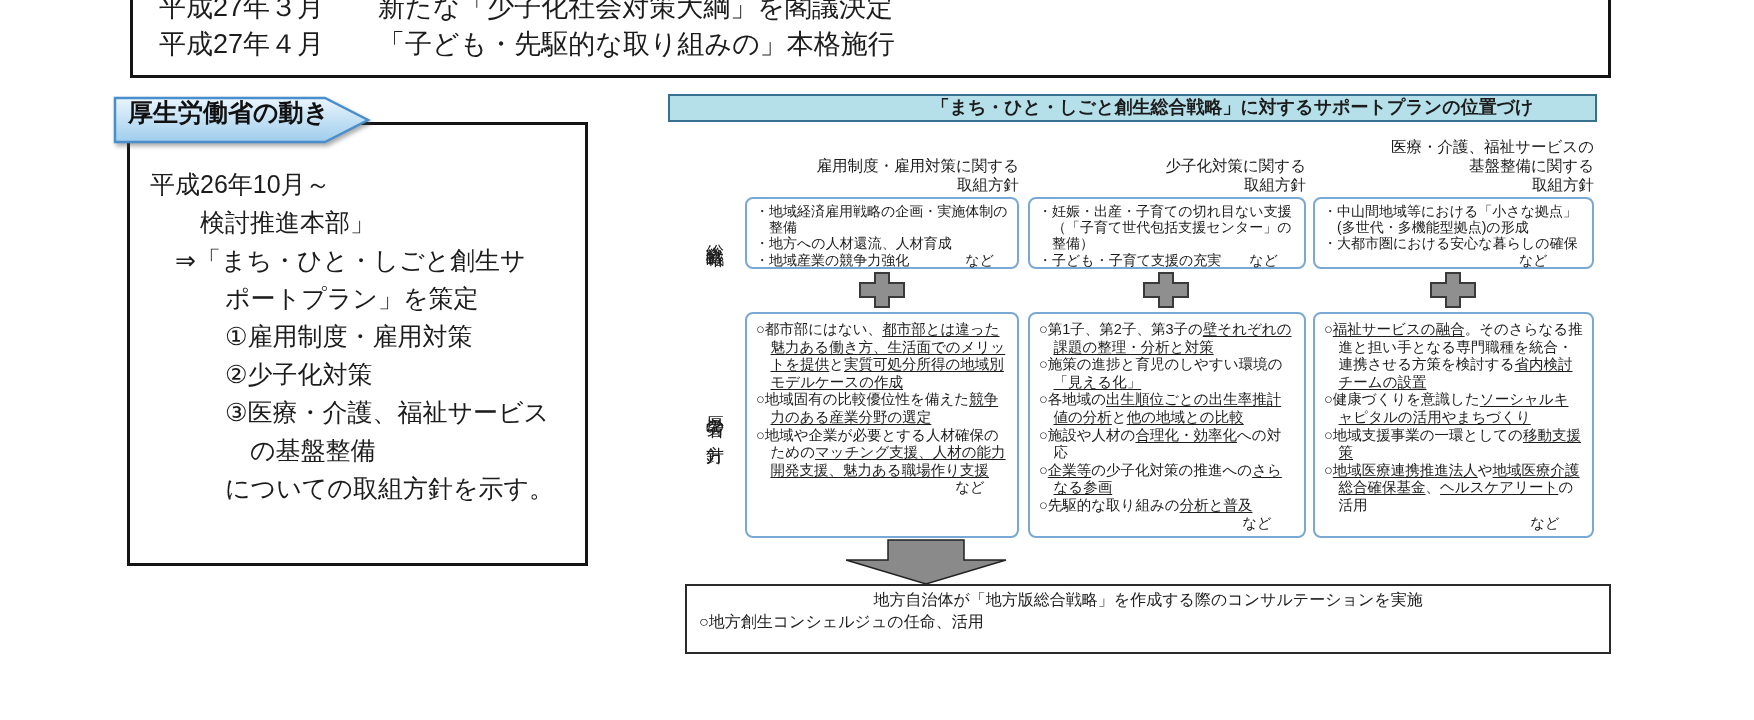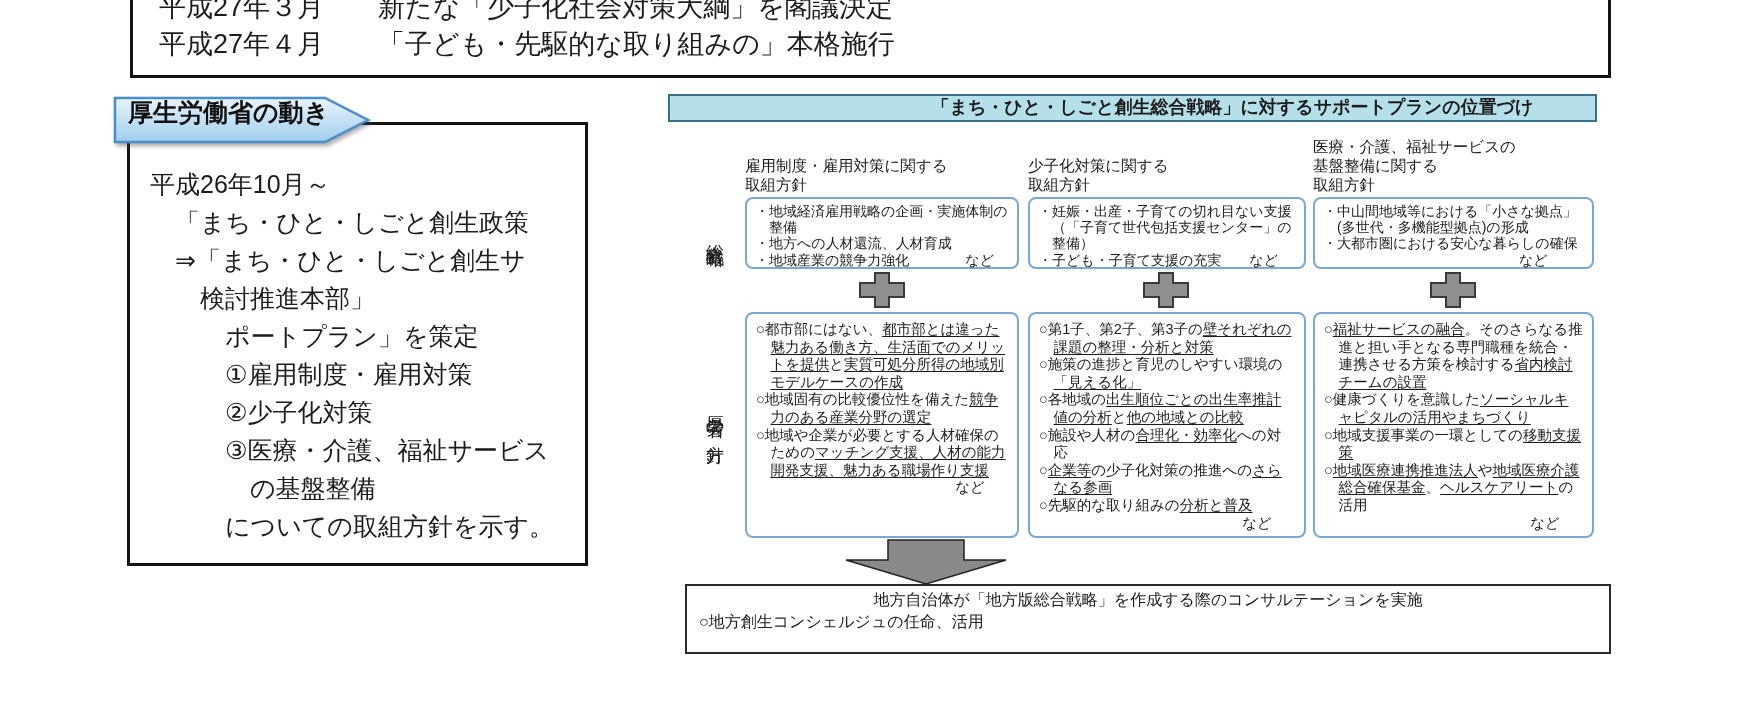--- a/index.html
+++ b/index.html
@@ -34,21 +34,21 @@
     left: 668px; top: 94px; width: 929px; height: 28px;
     background: #b5dfe9; border: 2px solid #38718f;
     font-size: 18px; font-weight: bold; text-align: center;
     line-height: 23px; padding-left: 200px; white-space: nowrap;
   }
   .c1 { left: 745px;  width: 274px; }
   .c2 { left: 1028px; width: 278px; }
   .c3 { left: 1313px; width: 281px; }
   .col-header {
     top: 126px; height: 68px; display: flex; flex-direction: column;
-    justify-content: flex-end; text-align: left;
+    justify-content: flex-end; text-align: right;
     font-size: 15.5px; line-height: 19px;
   }
   .rbox { background: #fff; border: 2px solid #79a8d4; border-radius: 8px; }
   .strategy-box { top: 197px; height: 72px; padding: 4px 8px 0 8px;
                   font-size: 14px; line-height: 16.2px; }
   .ministry-box { top: 312px; height: 226px; padding: 7px 9px 0 9px;
                   font-size: 14.5px; line-height: 17.6px; }
   .vlabel { writing-mode: vertical-rl; font-size: 18px; letter-spacing: 2px;
             left: 701px; width: 26px; text-align: center; }
   #strategy-label { top: 192px; height: 84px; }
@@ -76,23 +76,22 @@
   <div id="top-box" class="abs">
     <div>
         <div class="item">平成27年３月　　新たな「少子化社会対策大綱」を閣議決定</div>
         <div class="item">平成27年４月　　「子ども・先駆的な取り組みの」本格施行</div>
       </div>
   </div>
 
   <div id="mhlw-box" class="abs">
     <div>
         <div class="item">平成26年10月～</div>
-        <div class="item">　「まち・ひと・しごと創生政策</div>
+        <div class="item">　　検討推進本部」</div>
         <div class="item">　⇒「まち・ひと・しごと創生サ</div>
-        <div class="item">　　検討推進本部」</div>
         <div class="item">　　　ポートプラン」を策定</div>
         <div class="item">　　　①雇用制度・雇用対策</div>
         <div class="item">　　　②少子化対策</div>
         <div class="item">　　　③医療・介護、福祉サービス</div>
         <div class="item">　　　　の基盤整備</div>
         <div class="item">　　　についての取組方針を示す。</div>
       </div>
   </div>
   <svg id="mhlw-banner" class="abs" viewBox="0 0 258 48">
     <defs>

